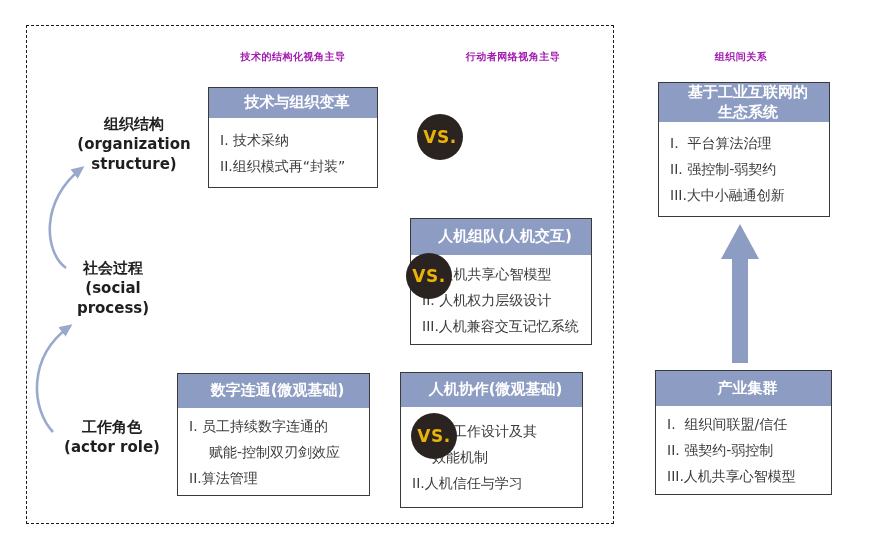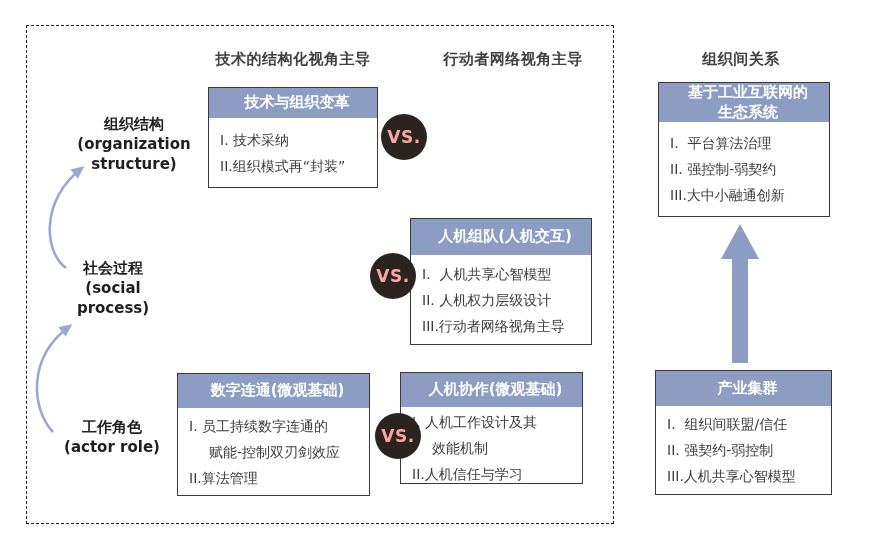--- a/index.html
+++ b/index.html
@@ -5,22 +5,22 @@
   html,body{margin:0;padding:0;background:#ffffff;}
   .canvas{
     position:relative;width:869px;height:540px;background:#ffffff;overflow:hidden;
     font-family:"DejaVu Sans","Liberation Sans",sans-serif;
   }
   .dashed-frame{
     position:absolute;left:26px;top:25px;width:588px;height:499px;
     border:1.5px dashed #1c1c1c;box-sizing:border-box;z-index:0;
   }
   .col-header{
-    position:absolute;width:210px;text-align:center;font-size:15px;font-weight:bold;
-    color:#404040;letter-spacing:.5px;z-index:2;
+    position:absolute;width:210px;text-align:center;font-size:10px;font-weight:bold;
+    color:#a21caf;letter-spacing:.5px;z-index:2;
   }
   .row-label{
     position:absolute;width:132px;text-align:center;font-weight:bold;color:#1f1f1f;
     font-size:15px;line-height:20px;z-index:2;
   }
   .cbox{
     position:absolute;background:#fff;border:1px solid #3a3a3a;box-sizing:border-box;
     display:flex;flex-direction:column;z-index:2;
   }
   .cbox .hd{
@@ -31,22 +31,22 @@
   .cbox .bd{
     flex:1 1 auto;display:flex;flex-direction:column;justify-content:center;
     padding:2px 4px 2px 11px;
   }
   .cbox .it{
     font-size:14px;color:#3d3d3d;line-height:26px;white-space:pre-line;
     padding-left:20px;text-indent:-20px;
   }
   .vs-badge{
     position:absolute;width:46px;height:46px;border-radius:50%;background:#2b2320;
-    color:#fca5a5;font-weight:bold;font-size:17px;display:flex;align-items:center;
-    justify-content:center;z-index:3;letter-spacing:.5px;
+    color:#eab308;font-weight:bold;font-size:17px;display:flex;align-items:center;
+    justify-content:center;z-index:3;letter-spacing:.5px;margin-left:36px;
   }
   .arrow-layer{position:absolute;left:0;top:0;z-index:1;}
 </style>
 </head>
 <body>
 
 <div class="canvas">
 
   <div class="dashed-frame"></div>
 
@@ -84,33 +84,33 @@
       <div class="it">I. 技术采纳</div>
       <div class="it">II.组织模式再“封装”</div>
     </div>
   </div>
 
   <div class="cbox" style="left:410px;top:218px;width:182px;height:127px">
     <div class="hd" style="height:36px">人机组队(人机交互)</div>
     <div class="bd">
       <div class="it">I.&nbsp;&nbsp;人机共享心智模型</div>
       <div class="it">II. 人机权力层级设计</div>
-      <div class="it">III.行动者网络视角主导</div>
+      <div class="it">III.人机兼容交互记忆系统</div>
     </div>
   </div>
 
   <div class="cbox" style="left:177px;top:373px;width:193px;height:123px">
     <div class="hd" style="height:34px">数字连通(微观基础)</div>
     <div class="bd">
       <div class="it">I. 员工持续数字连通的
 赋能-控制双刃剑效应</div>
       <div class="it">II.算法管理</div>
     </div>
   </div>
-  <div class="cbox" style="left:400px;top:372px;width:183px;height:112px">
+  <div class="cbox" style="left:400px;top:372px;width:183px;height:136px">
     <div class="hd" style="height:34px">人机协作(微观基础)</div>
     <div class="bd">
       <div class="it">I. 人机工作设计及其
 效能机制</div>
       <div class="it">II.人机信任与学习</div>
     </div>
   </div>
 
   <div class="cbox" style="left:658px;top:82px;width:172px;height:135px">
     <div class="hd" style="height:39px">基于工业互联网的

